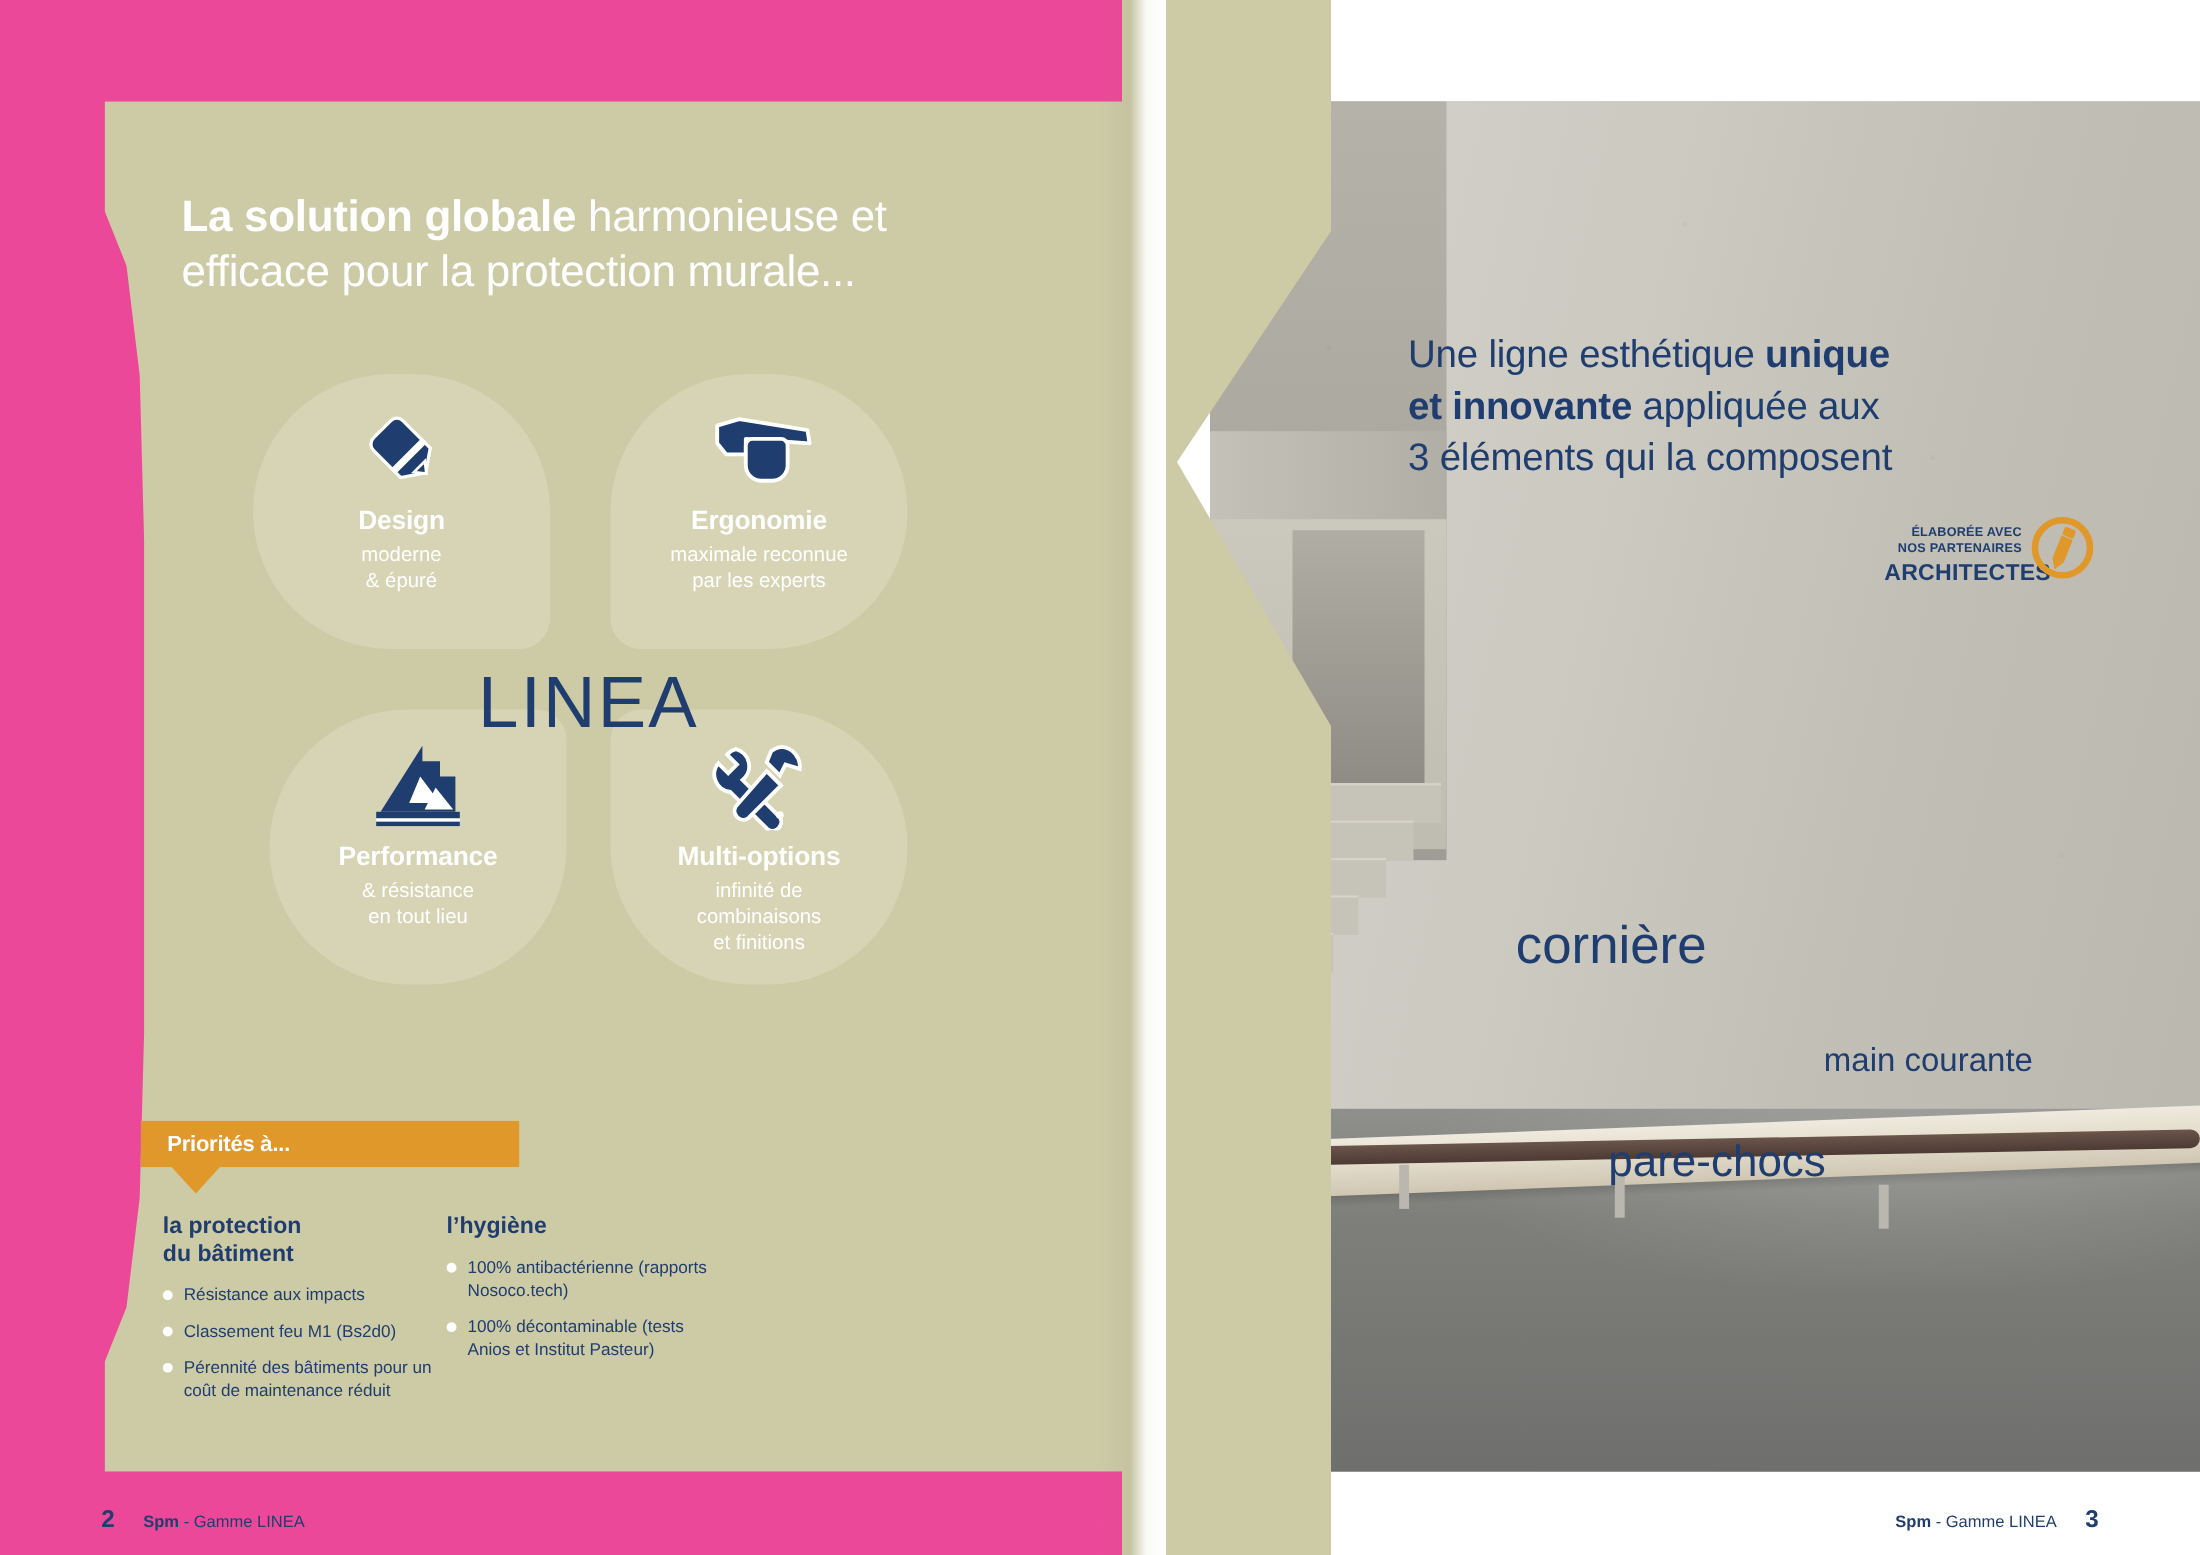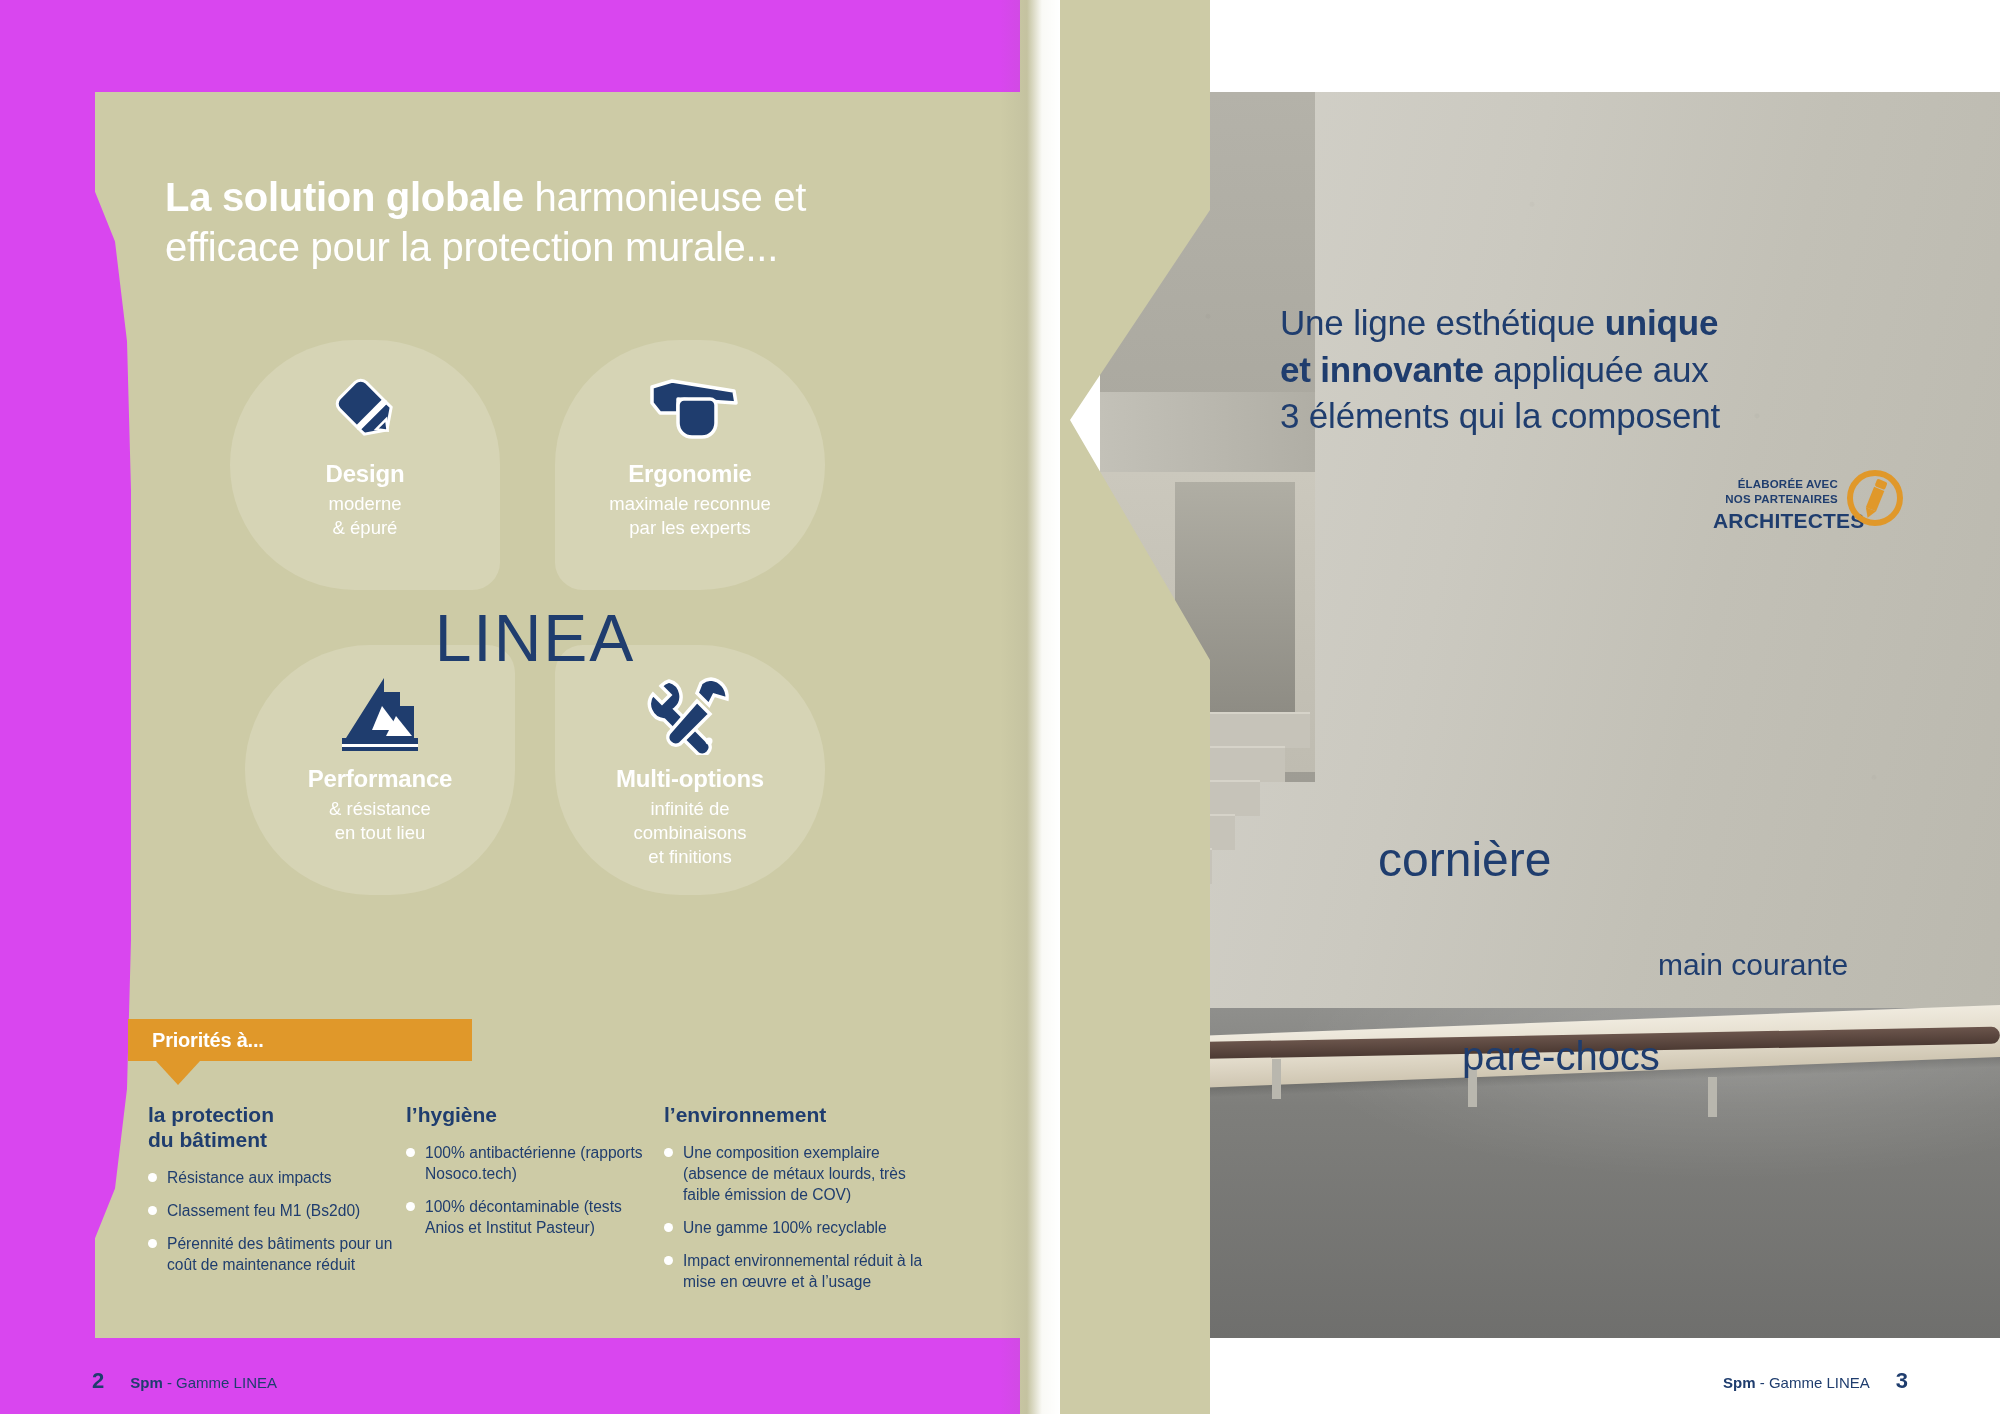--- a/index.html
+++ b/index.html
@@ -1,20 +1,20 @@
 <!DOCTYPE html>
 <html><head>
 <meta charset="utf-8">
 <style>
   html,body{margin:0;padding:0;background:#ffffff;}
   body{width:2000px;height:1414px;font-family:"Liberation Sans",sans-serif;overflow:hidden;}
   .spread{position:relative;width:2000px;height:1414px;background:#ffffff;}
 
   
-  .left-page{position:absolute;left:0;top:0;width:1020px;height:1414px;background:#d946ef;overflow:hidden;padding-left:20px;}
+  .left-page{position:absolute;left:0;top:0;width:1020px;height:1414px;background:#ec4899;overflow:hidden;padding-left:20px;}
   .beige-panel{
     position:absolute;left:95px;top:92px;width:925px;height:1246px;
     background:#cdcba6;
     -webkit-clip-path: polygon(0 0, 100% 0, 100% 100%, 0 100%, 0 92%, 20px 88%, 32px 80%, 36px 68%, 36px 32%, 32px 20%, 20px 12%, 0 8%);
     clip-path: polygon(0 0, 100% 0, 100% 100%, 0 100%, 0 92%, 20px 88%, 32px 80%, 36px 68%, 36px 32%, 32px 20%, 20px 12%, 0 8%);
   }
   .headline{
     position:absolute;left:165px;top:172px;width:720px;
     color:#ffffff;font-size:40px;line-height:1.25;letter-spacing:-0.3px;
     font-weight:400;
@@ -237,28 +237,20 @@
       </div>
 
       <div class="col c2">
         <h4>l’hygiène</h4>
         <ul>
           <li>100% antibactérienne (rapports Nosoco.tech)</li>
           <li>100% décontaminable (tests Anios et Institut Pasteur)</li>
         </ul>
       </div>
 
-      <div class="col c3">
-        <h4>l’environnement</h4>
-        <ul>
-          <li>Une composition exemplaire (absence de métaux lourds, très faible émission de COV)</li>
-          <li>Une gamme 100% recyclable</li>
-          <li>Impact environnemental réduit à la mise en œuvre et à l’usage</li>
-        </ul>
-      </div>
     </div>
 
     <div class="footer-l">
       <div class="pg">2</div>
       <div class="lbl">
         <b>Spm</b><span> - </span><span>Gamme LINEA</span>
       </div>
     </div>
   </div>
 

